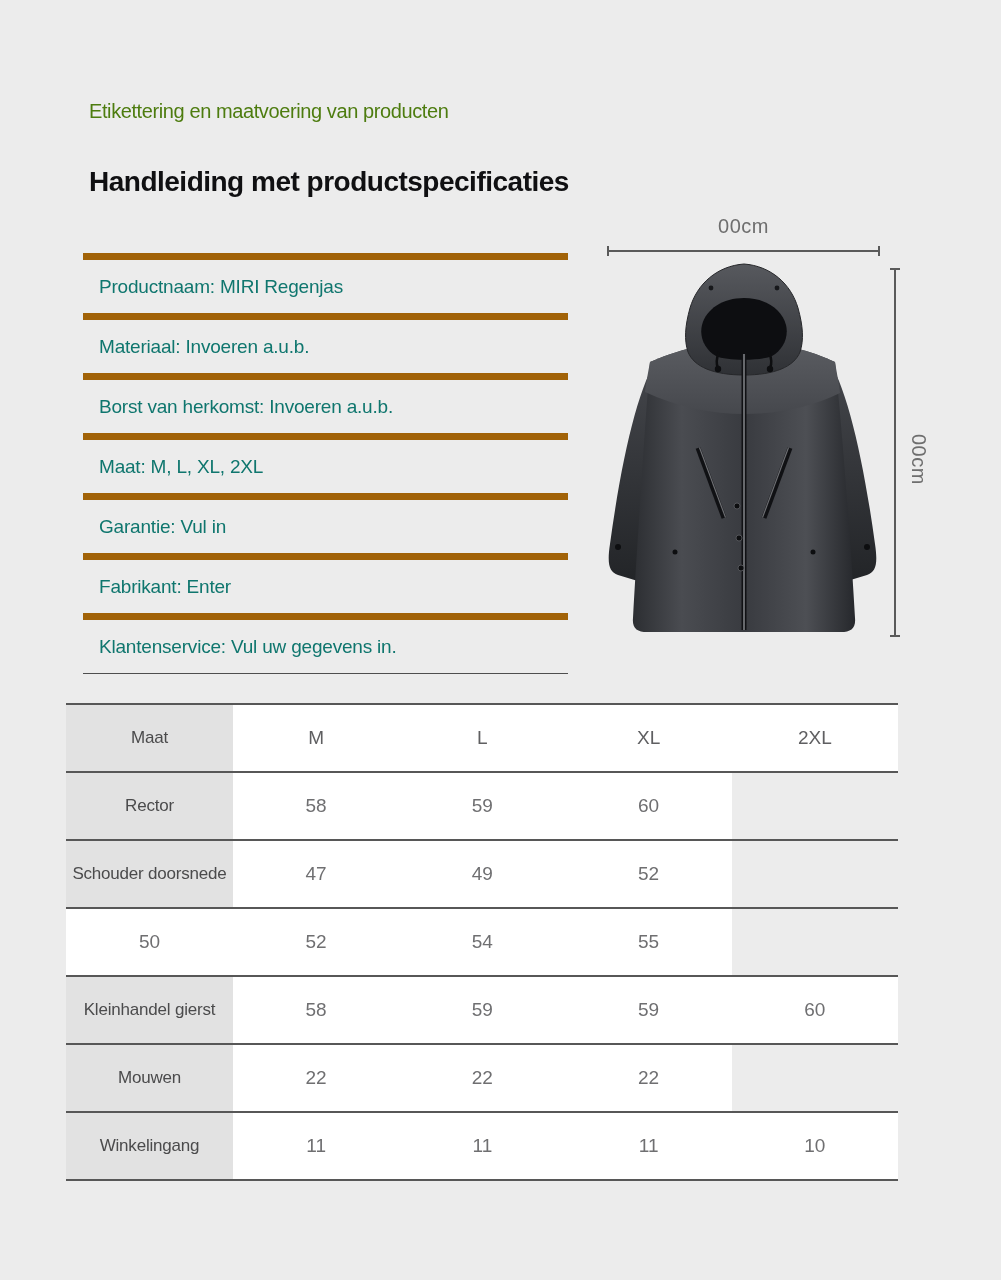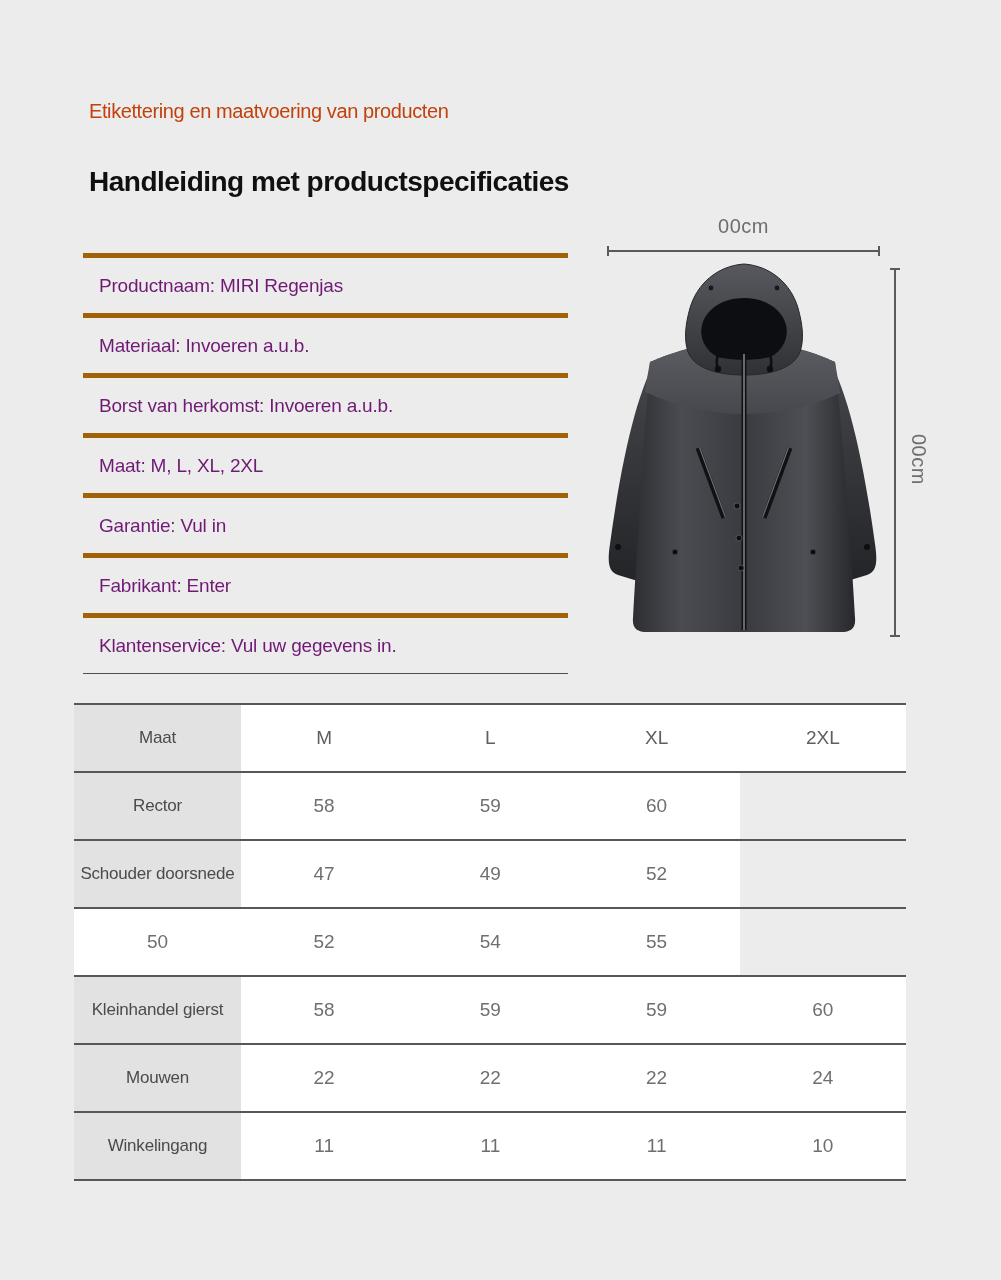--- a/index.html
+++ b/index.html
@@ -2,45 +2,45 @@
 <html><head>
 <meta charset="utf-8">
 <style>
   html,body{margin:0;padding:0;}
   .page{
     position:relative;width:1001px;height:1280px;background:#ececec;
     font-family:"Liberation Sans",sans-serif;overflow:hidden;color:#555;
   }
   .abs{position:absolute;}
   
-  .title{left:89px;top:100px;font-size:20px;letter-spacing:-0.4px;color:#c2410c;}
+  .title{left:89px;top:100px;font-size:20px;letter-spacing:-0.4px;color:#4d7c0f;}
   .subtitle{left:89px;top:166px;font-size:28px;font-weight:bold;letter-spacing:-0.5px;color:#101012;}
   
   .spec-list{left:83px;top:253px;width:485px;border-bottom:1px solid #4e4e4e;}
   .spec-item{
-    box-sizing:border-box;height:60px;border-top:5px solid #a16207;
+    box-sizing:border-box;height:60px;border-top:7px solid #a16207;
     display:flex;align-items:center;padding-left:16px;
-    font-size:19px;letter-spacing:-0.2px;color:#701a75;
+    font-size:19px;letter-spacing:-0.2px;color:#0f766e;
   }
   
   .w-label{left:607px;top:215px;width:273px;text-align:center;font-size:20px;color:#6e6e6e;letter-spacing:0.5px;}
   .h-ruler{left:607px;top:246px;width:273px;height:10px;}
   .h-ruler .line{position:absolute;left:0;right:0;top:4px;height:2px;background:#5a5a5a;}
   .h-ruler .tick{position:absolute;top:0;width:2px;height:10px;background:#5a5a5a;}
   .h-ruler .tick.l{left:0;} .h-ruler .tick.r{right:0;}
   .v-ruler{left:890px;top:268px;width:10px;height:369px;}
   .v-ruler .line{position:absolute;top:0;bottom:0;left:4px;width:2px;background:#5a5a5a;}
   .v-ruler .tick{position:absolute;left:0;width:10px;height:2px;background:#5a5a5a;}
   .v-ruler .tick.t{top:0;} .v-ruler .tick.b{bottom:0;}
   .hm-label{left:930px;top:434px;font-size:20px;color:#6e6e6e;letter-spacing:0.5px;
     transform:rotate(90deg);transform-origin:0 0;white-space:nowrap;}
   
   .coat{left:595px;top:256px;}
   
-  .size-table{left:74px;top:703px;width:832px;border-top:2px solid #575757;}
+  .size-table{left:66px;top:703px;width:832px;border-top:2px solid #575757;}
   .t-row{display:grid;grid-template-columns:167px 1fr 1fr 1fr 1fr;height:66px;border-bottom:2px solid #575757;}
   .t-label{background:#e2e2e2;color:#4b4b4c;font-size:17px;display:flex;align-items:center;justify-content:center;letter-spacing:-0.2px;}
   .t-cell{background:#ffffff;color:#6f6f71;font-size:19px;display:flex;align-items:center;justify-content:center;}
   .t-header .t-cell{color:#5f5f61;}
 </style>
 </head>
 <body>
 
 <div class="page">
 
@@ -163,21 +163,20 @@
       <div class="t-cell">58</div>
       <div class="t-cell">59</div>
       <div class="t-cell">59</div>
       <div class="t-cell">60</div>
     </div>
     <div class="t-row">
       <div class="t-label">Mouwen</div>
       <div class="t-cell">22</div>
       <div class="t-cell">22</div>
       <div class="t-cell">22</div>
-      <div class="t-cell">24</div>
     </div>
     <div class="t-row">
       <div class="t-label">Winkelingang</div>
       <div class="t-cell">11</div>
       <div class="t-cell">11</div>
       <div class="t-cell">11</div>
       <div class="t-cell">10</div>
     </div>
   </div>
 

